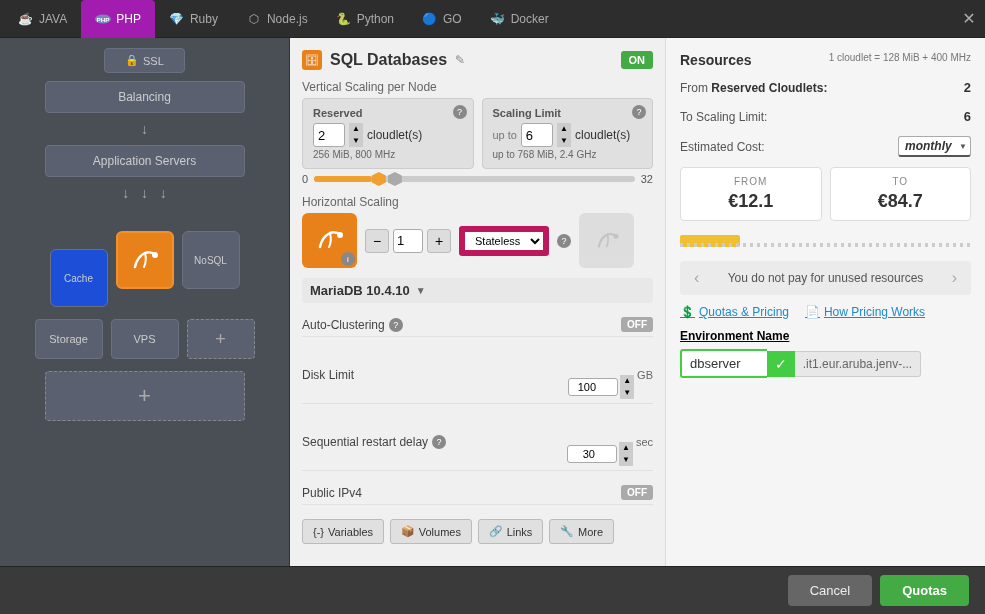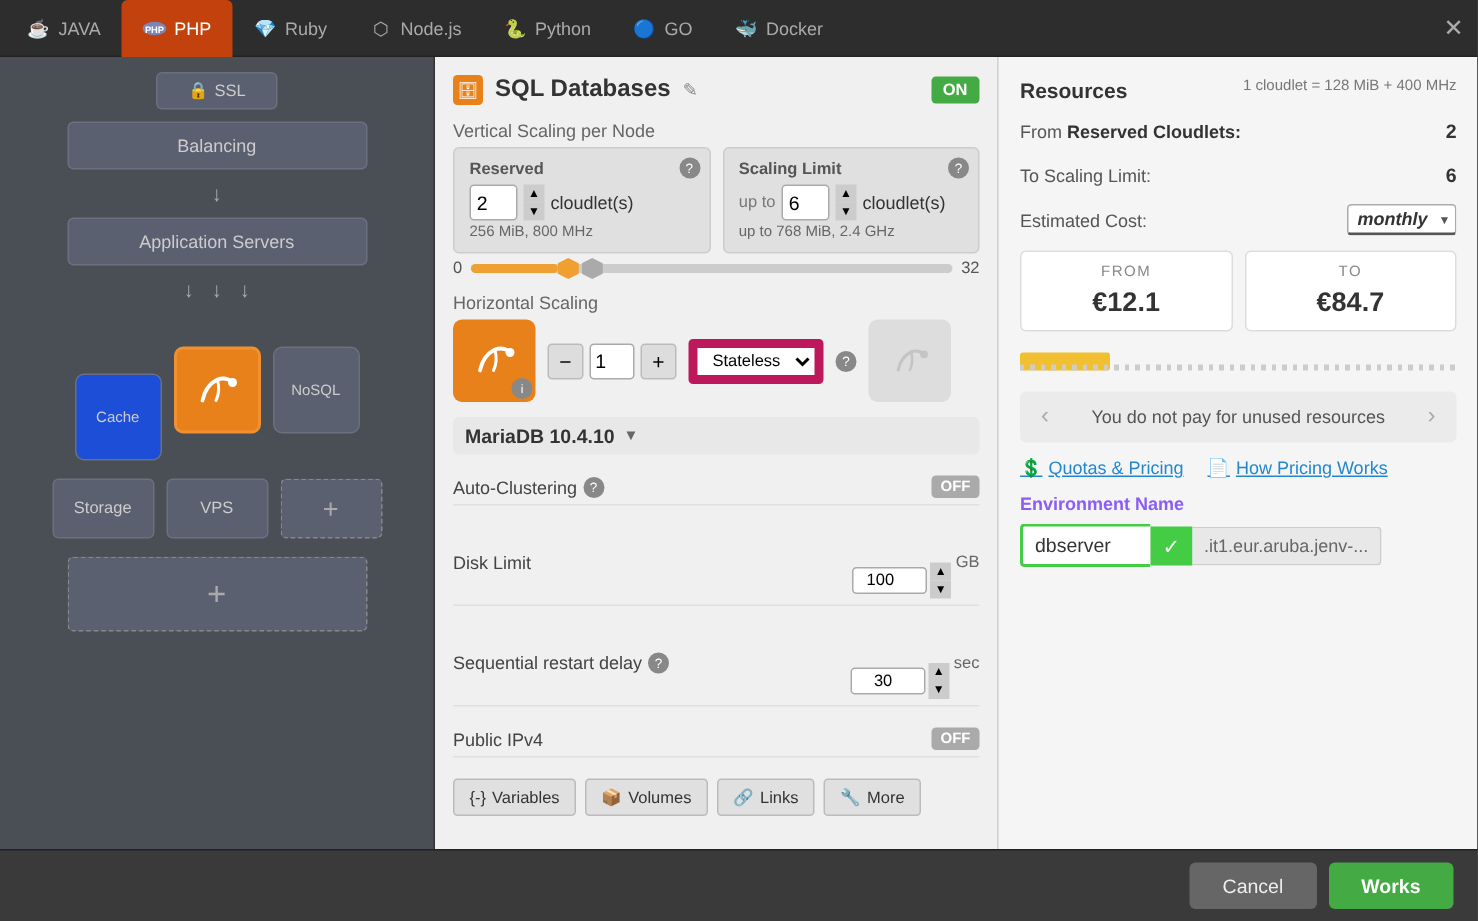--- a/index.html
+++ b/index.html
@@ -34,21 +34,21 @@
       align-items: center;
       padding: 6px 14px;
       cursor: pointer;
       color: #aaa;
       font-size: 12px;
       border-radius: 4px 4px 0 0;
       gap: 5px;
       height: 38px;
     }
     .tab.active {
-      background: #c2410c;
+      background: #a21caf;
       color: #fff;
     }
     .tab-icon {
       width: 16px;
       height: 16px;
       display: inline-flex;
       align-items: center;
       justify-content: center;
     }
     .close-btn {
@@ -658,22 +658,23 @@
       gap: 4px;
       color: #2288cc;
       font-size: 12px;
       cursor: pointer;
       text-decoration: underline;
     }
     .env-name-section {}
     .env-label {
       font-size: 12px;
       font-weight: bold;
-      color: #8b5cf6;
+      color: #000000;
       margin-bottom: 6px;
+      text-decoration: underline;
     }
     .env-input-row {
       display: flex;
       align-items: center;
       gap: 0;
     }
     .env-input {
       background: white;
       border: 2px solid #44cc44;
       border-right: none;
@@ -1035,15 +1036,15 @@
           <input class="env-input" type="text" value="dbserver" style="">
           <button class="env-check">✓</button>
           <span class="env-suffix">.it1.eur.aruba.jenv-...</span>
         </div>
       </div>
     </div>
   </div>
 
   <div class="footer">
     <button class="cancel-btn">Cancel</button>
-    <button class="create-btn">Works</button>
+    <button class="create-btn">Quotas</button>
   </div>
 </div>
 
 </body></html>

